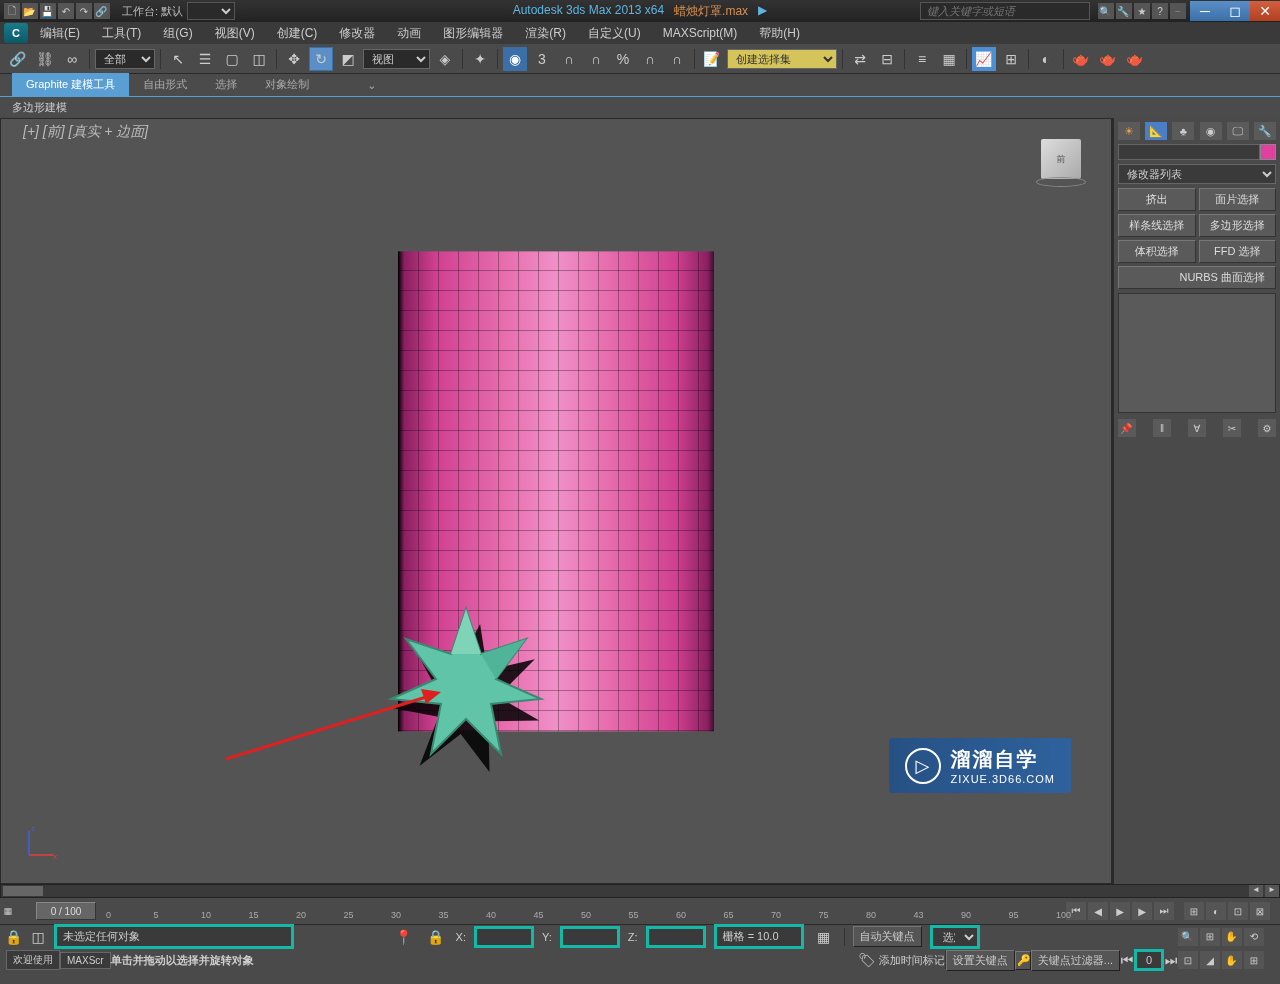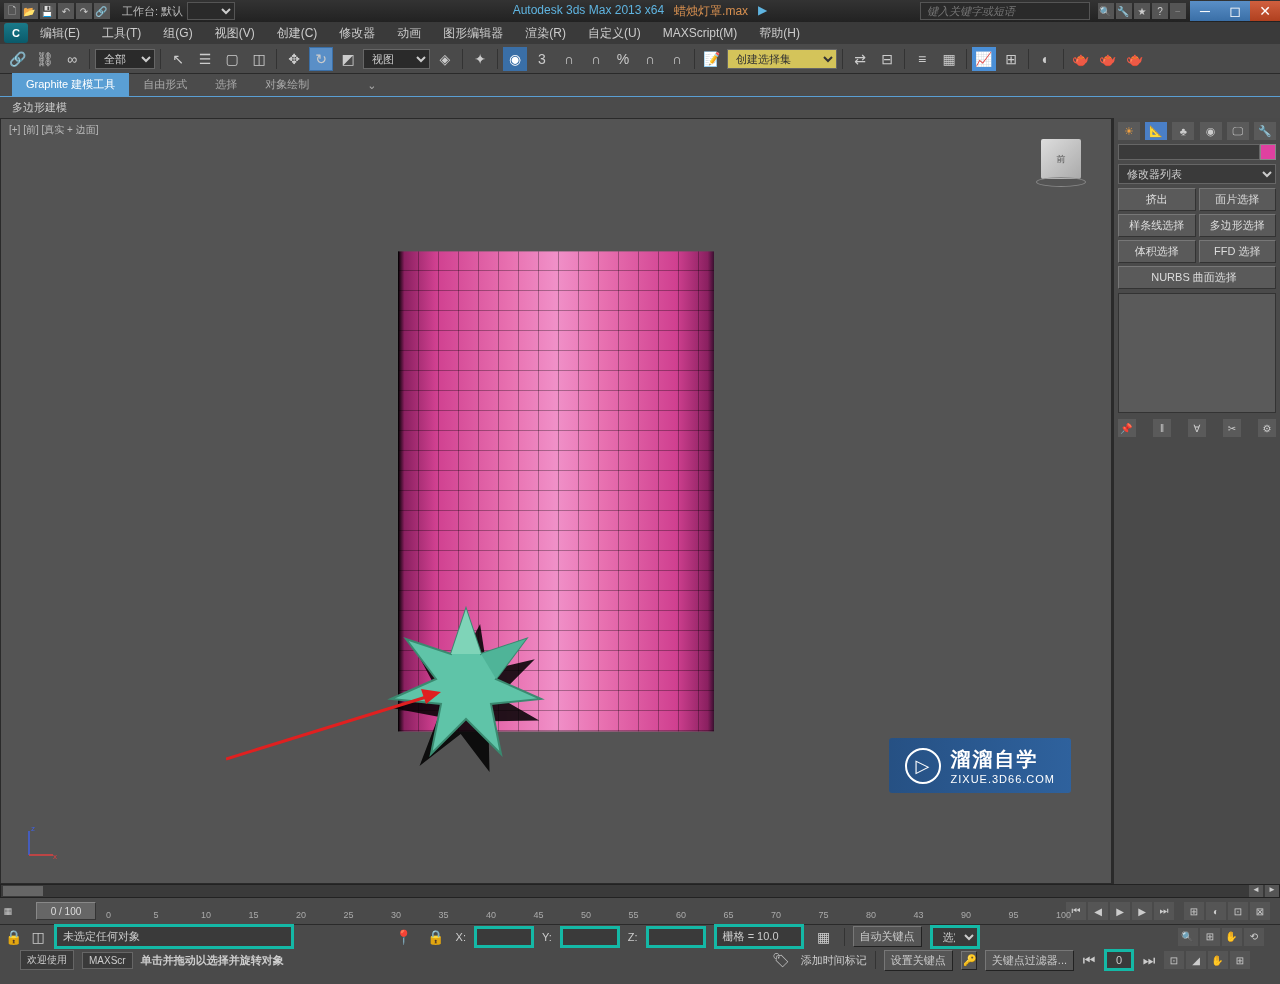--- a/index.html
+++ b/index.html
@@ -31,21 +31,21 @@
     
     .ribbon-tabs { height: 22px; background: #4b4b4b; display: flex; align-items: flex-end; padding-left: 12px; }
     .ribbon-tab { padding: 4px 14px; color: #aaa; font-size: 11px; }
     .ribbon-tab.active { background: #5a9fd4; color: #fff; }
     .ribbon-content { height: 22px; background: #4b4b4b; border-top: 1px solid #5a9fd4; display: flex; align-items: center; padding: 0 12px; }
     .ribbon-item { color: #ccc; font-size: 11px; }
     
     .main-area { display: flex; height: calc(100% - 22px - 22px - 30px - 22px - 22px - 100px); }
     
     .viewport { flex: 1; background: #545454; position: relative; border: 1px solid #2a2a2a; }
-    .viewport-label { position: absolute; top: 4px; left: 8px; color: #bbb; font-size: 10px; }
+    .viewport-label { position: absolute; top: 4px; left: 22px; color: #bbb; font-size: 14px; font-style: italic; }
     .viewcube { position: absolute; top: 20px; right: 30px; width: 40px; height: 40px; background: linear-gradient(135deg, #ddd, #aaa); border-radius: 2px; display: flex; align-items: center; justify-content: center; color: #555; font-size: 9px; }
     .viewcube-base { position: absolute; bottom: -8px; left: -5px; width: 50px; height: 10px; border-radius: 50%; border: 1px solid #888; }
     
     .scene { position: absolute; top: 50%; left: 50%; transform: translate(-50%, -52%); }
     .cylinder { width: 316px; height: 480px; background: linear-gradient(90deg, #000 0%, #8a2060 2%, #d04090 12%, #e870b0 35%, #f090c8 50%, #e870b0 65%, #d04090 88%, #8a2060 98%, #3a1030 100%); position: relative; }
     .grid-lines { position: absolute; inset: 0; background-image: repeating-linear-gradient(90deg, rgba(0,0,0,0.3) 0, rgba(0,0,0,0.3) 1px, transparent 1px, transparent 20px), repeating-linear-gradient(0deg, rgba(0,0,0,0.3) 0, rgba(0,0,0,0.3) 1px, transparent 1px, transparent 20px); }
     
     .star-shadow { position: absolute; left: 365px; top: 485px; filter: brightness(0); transform: skew(-10deg, 5deg); }
     .star { position: absolute; left: 365px; top: 470px; }
     
@@ -54,21 +54,21 @@
     .axis-gizmo { position: absolute; bottom: 20px; left: 20px; width: 40px; height: 40px; }
     
     .right-panel { width: 168px; background: #4a4a4a; border-left: 2px solid #2a2a2a; padding: 4px; }
     .panel-tabs { display: flex; gap: 2px; margin-bottom: 4px; justify-content: space-between; }
     .panel-tab { width: 22px; height: 18px; background: #5a5a5a; display: flex; align-items: center; justify-content: center; font-size: 11px; }
     .panel-color { height: 16px; display: flex; margin-bottom: 4px; }
     .panel-color-box { width: 16px; height: 16px; background: #e040a0; margin-left: auto; border: 1px solid #888; }
     .panel-field { width: 100%; background: #3a3a3a; border: 1px solid #666; color: #ccc; padding: 2px 4px; font-size: 11px; margin-bottom: 4px; }
     .panel-btns { display: grid; grid-template-columns: 1fr 1fr; gap: 3px; margin-bottom: 4px; }
     .panel-btn { background: #5a5a5a; border: 1px solid #333; border-top-color: #777; border-left-color: #777; padding: 3px 4px; font-size: 11px; color: #ddd; text-align: center; }
-    .panel-btn.wide { grid-column: span 2; padding-right: 10px; }
+    .panel-btn.wide { grid-column: span 2; text-align: right; padding-right: 10px; }
     .stack-box { height: 120px; background: #5a5a5a; border: 1px solid #333; margin-bottom: 6px; }
     .panel-tools { display: flex; gap: 2px; justify-content: space-between; margin-top: 6px; }
     .panel-tool { width: 18px; height: 18px; background: #5a5a5a; display: flex; align-items: center; justify-content: center; font-size: 10px; }
     
     .bottom-area { height: 100px; }
     .scrollbar { height: 14px; background: #3a3a3a; border: 1px solid #222; display: flex; align-items: center; }
     .scroll-thumb { width: 40px; height: 10px; background: #666; margin-left: 2px; }
     .scroll-btn { width: 14px; height: 12px; background: #555; margin-left: auto; font-size: 8px; text-align: center; }
     
     .timeline { height: 26px; background: #4a4a4a; display: flex; align-items: center; position: relative; }
@@ -76,21 +76,21 @@
     .time-ruler { flex: 1; height: 18px; position: relative; margin: 0 10px; }
     .time-tick { position: absolute; bottom: 0; font-size: 9px; color: #aaa; }
     .nav-btns { display: flex; gap: 2px; margin-right: 10px; }
     .nav-btn { width: 20px; height: 18px; background: #555; font-size: 10px; display: flex; align-items: center; justify-content: center; }
     
     .status-bar { height: 24px; background: #4a4a4a; display: flex; align-items: center; padding: 0 6px; gap: 8px; border-top: 1px solid #2a2a2a; }
     .status-text { color: #ccc; font-size: 11px; font-weight: bold; }
     .status-field { background: #3a3a3a; border: 3px solid #14b8a6; padding: 2px 6px; font-size: 11px; color: #ccc; }
     .coord-field { width: 60px; }
     
-    .status-bar2 { height: 24px; background: #4a4a4a; display: flex; align-items: center; padding: 0 20px; gap: 8px; }
+    .status-bar2 { height: 24px; background: #4a4a4a; display: flex; align-items: center; padding: 0 6px; gap: 0; }
     .welcome-box { background: #3a3a3a; border: 1px solid #666; padding: 2px 6px; font-size: 10px; color: #ccc; }
     
     .watermark { position: absolute; right: 40px; bottom: 90px; background: linear-gradient(90deg, rgba(30,80,140,0.85), rgba(40,100,170,0.85)); padding: 8px 16px; display: flex; align-items: center; gap: 10px; color: #fff; border-radius: 3px; }
     .watermark-icon { width: 36px; height: 36px; border: 2px solid #fff; border-radius: 50%; display: flex; align-items: center; justify-content: center; font-size: 18px; }
     .watermark-text { font-size: 20px; font-weight: bold; letter-spacing: 2px; }
     .watermark-url { font-size: 11px; letter-spacing: 1px; }
     
     .key-btn { padding: 2px 6px; background: #555; border: 1px outset #777; font-size: 11px; }
     .sep-v { width: 1px; height: 18px; background: #333; }
   </style>

